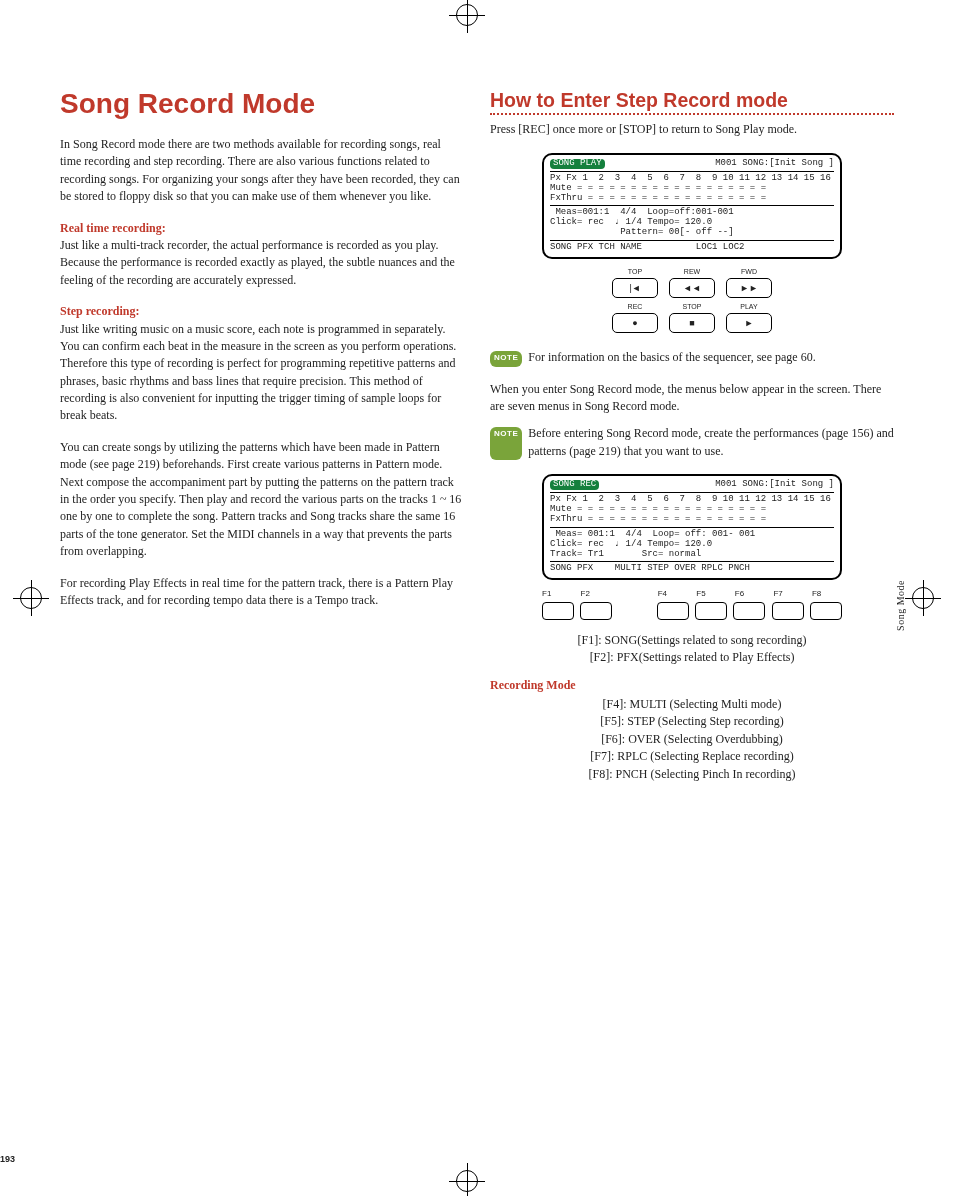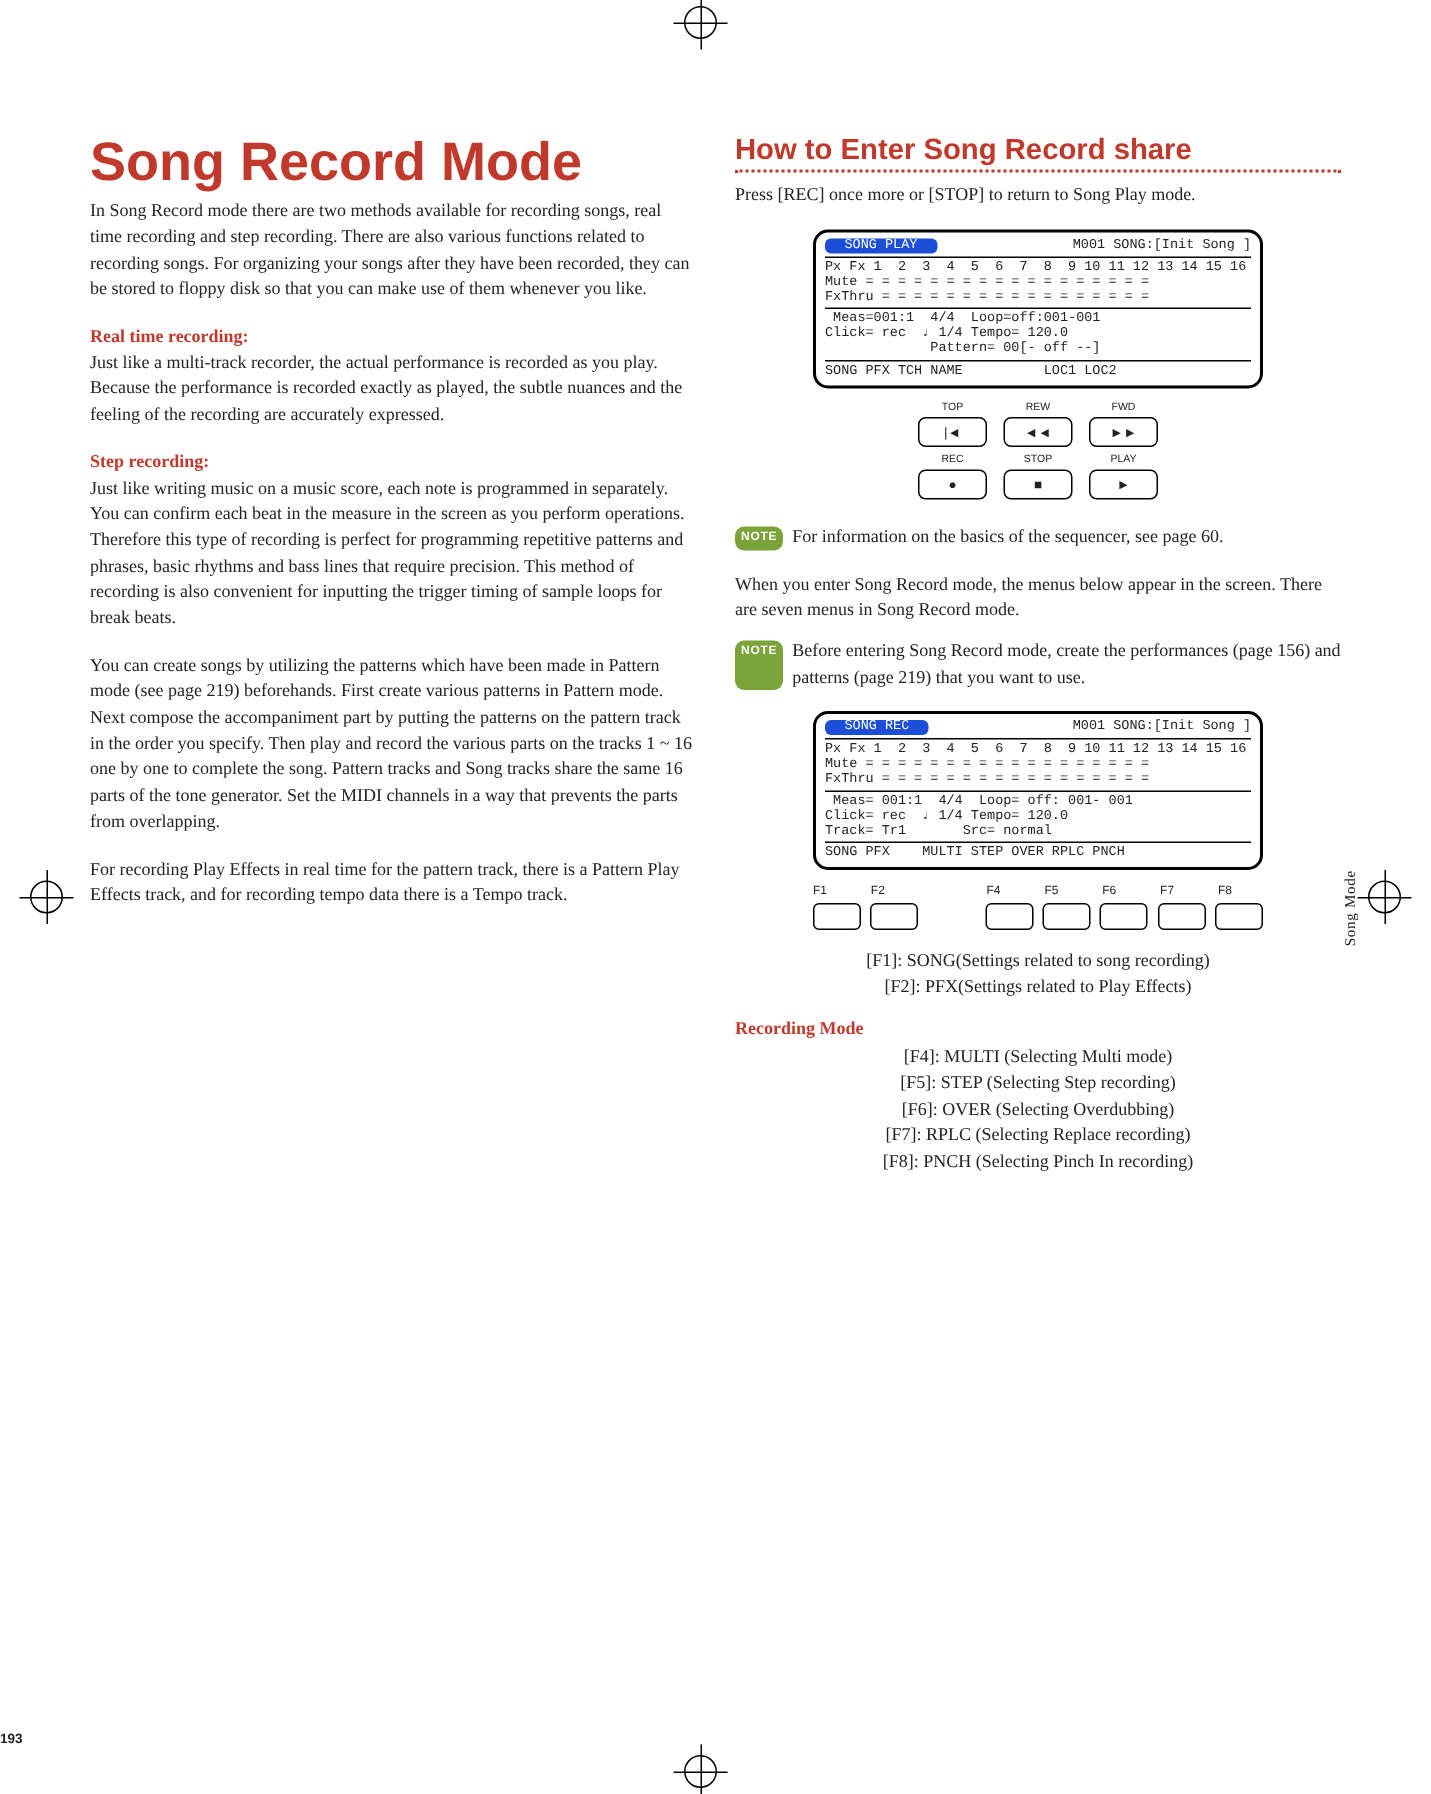--- a/index.html
+++ b/index.html
@@ -21,24 +21,24 @@
     display: flex;
     gap: 26px;
     position: relative;
   }
   .col {
     flex: 1;
   }
   .main-heading {
     font-family: Arial, Helvetica, sans-serif;
     font-weight: 900;
-    font-size: 36px;
+    font-size: 28px;
     color: #c0392b;
     letter-spacing: 0px;
-    margin: 0 0 6px 0;
+    margin: 0 0 18px 0;
     line-height: 1.0;
   }
   .section-heading {
     font-family: Arial, Helvetica, sans-serif;
     font-weight: 900;
     font-size: 19.5px;
     color: #c0392b;
     margin: 0 0 2px 0;
     line-height: 1.1;
   }
@@ -66,23 +66,23 @@
     font-size: 9px;
     line-height: 1.1;
     padding: 4px 6px;
   }
   .lcd .title-bar {
     display: flex;
     justify-content: space-between;
     white-space: nowrap;
   }
   .lcd .title-tag {
-    background:#1d4ed8;
+    background:#15803d;
     color:#fff;
-    padding:0 13px;
+    padding:0 3px;
     border-radius:4px;
     display:inline-block;
   }
   .lcd .sep {
     border-top:1px solid #000;
     margin:2px 0;
   }
   .lcd-row { white-space: pre; }
   .transport {
     width: 160px;
@@ -199,21 +199,21 @@
 
     <div class="subhead">Step recording:</div>
     <p>Just like writing music on a music score, each note is programmed in separately. You can confirm each beat in the measure in the screen as you perform operations. Therefore this type of recording is perfect for programming repetitive patterns and phrases, basic rhythms and bass lines that require precision. This method of recording is also convenient for inputting the trigger timing of sample loops for break beats.</p>
 
     <p>You can create songs by utilizing the patterns which have been made in Pattern mode (see page 219) beforehands. First create various patterns in Pattern mode. Next compose the accompaniment part by putting the patterns on the pattern track in the order you specify. Then play and record the various parts on the tracks 1 ~ 16 one by one to complete the song. Pattern tracks and Song tracks share the same 16 parts of the tone generator. Set the MIDI channels in a way that prevents the parts from overlapping.</p>
 
     <p>For recording Play Effects in real time for the pattern track, there is a Pattern Play Effects track, and for recording tempo data there is a Tempo track.</p>
   </div>
 
   <div class="col">
-    <h2 class="section-heading">How to Enter Song Record share</h2>
+    <h2 class="section-heading">How to Enter Step Record mode</h2>
     <hr class="dotted-rule">
     <p>Press [REC] once more or [STOP] to return to Song Play mode.</p>
 
     <div class="lcd">
       <div class="title-bar">
         <span class="title-tag">SONG PLAY</span>
         <span>M001 SONG:[Init Song ]</span>
       </div>
       <div class="sep"></div>
       <div class="lcd-row">Px Fx 1  2  3  4  5  6  7  8  9 10 11 12 13 14 15 16</div>

